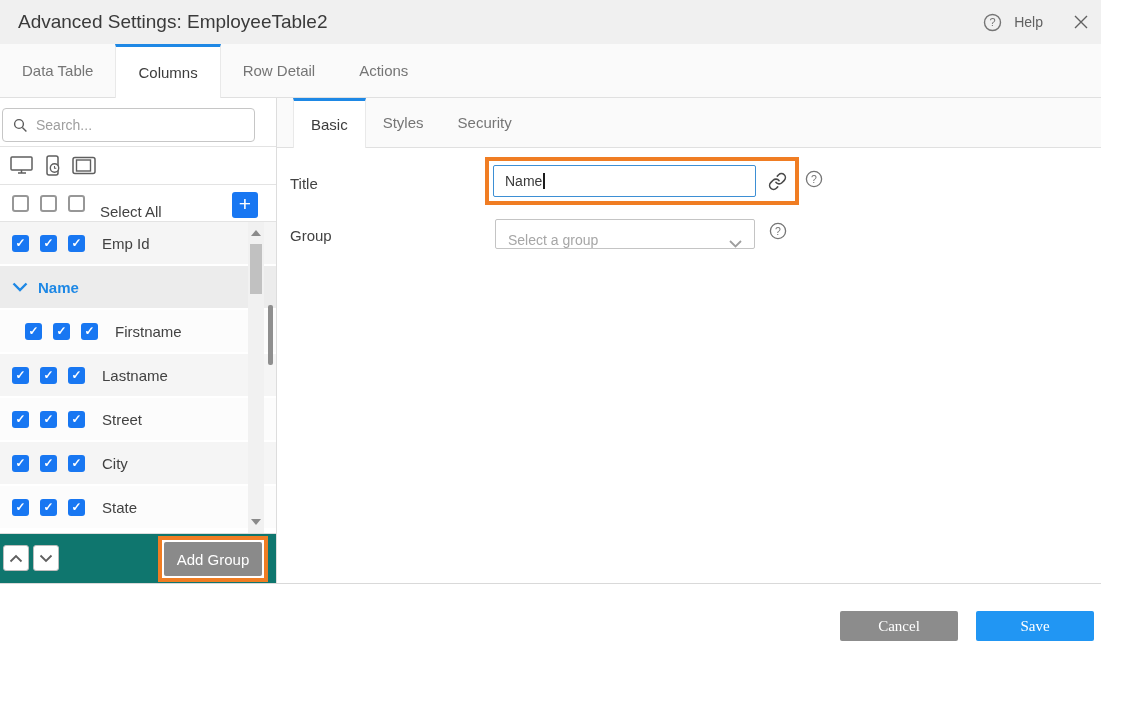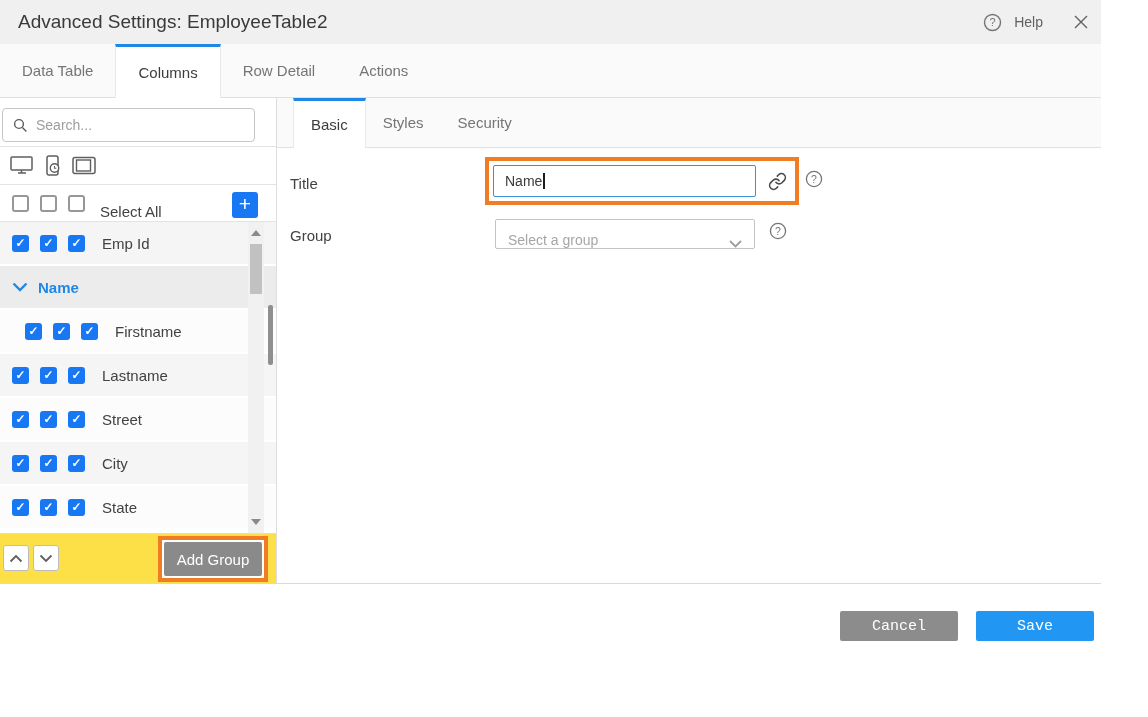--- a/index.html
+++ b/index.html
@@ -52,21 +52,21 @@
   .group-label { font-size:15px; font-weight:600; color:#1e88e5; margin-left:10px; }
 
   .list-scroll { position:absolute; left:248px; top:124px; width:16px; height:311px; background:#f1f1f1; }
   .tri-up { position:absolute; left:3px; top:8px; width:0; height:0;
             border-left:5px solid transparent; border-right:5px solid transparent; border-bottom:6px solid #8a8a8a; }
   .tri-down { position:absolute; left:3px; bottom:8px; width:0; height:0;
               border-left:5px solid transparent; border-right:5px solid transparent; border-top:6px solid #8a8a8a; }
   .thumb { position:absolute; left:2px; top:22px; width:12px; height:50px; background:#c1c1c1; }
   .outer-thumb { position:absolute; left:268px; top:207px; width:5px; height:60px; background:#8f8f8f; border-radius:2px; }
 
-  .side-bottom { position:absolute; left:0; top:435px; width:276px; height:50px; background:#fde047;
+  .side-bottom { position:absolute; left:0; top:435px; width:276px; height:50px; background:#0f766e;
                  border-top:1px solid #ddd; }
   .move-btn { position:absolute; top:11px; width:26px; height:26px; border:1px solid #bdbdbd; border-radius:3px;
               background:#fff; display:flex; align-items:center; justify-content:center; cursor:pointer; }
   .hl-box { border:4px solid #f07d23; padding:2px; background:#fff; }
   .addgroup-wrap { position:absolute; left:158px; top:2px; width:110px; height:46px; }
   .addgroup-btn { width:100%; height:34px; background:#8a8a8a; border:none; border-radius:2px;
                   color:#fff; font-size:15px; font-family:inherit; cursor:pointer; }
 
   
   .panel { position:absolute; left:277px; top:98px; width:824px; height:485px; background:#fff; }
@@ -87,21 +87,21 @@
   .q-circle { position:absolute; cursor:pointer; }
   .group-select { position:absolute; left:218px; top:121px; width:260px; height:30px; border:1px solid #c4c4c4;
                   border-radius:2px; background:#fff; display:flex; align-items:flex-end; padding:0 12px;
                   justify-content:space-between; cursor:pointer; }
   .group-ph { font-size:14px; color:#a6a6a6; }
 
   
   .footer { position:absolute; left:0; top:583px; width:1101px; height:134px; background:#fff;
             border-top:1px solid #d9d9d9; }
   .btn { position:absolute; top:27px; width:118px; height:30px; border:none; border-radius:2px;
-         font-size:15px; font-family:Liberation Mono, monospace; color:#fff; cursor:pointer; }
+         font-size:15px; font-family:Liberation Serif, serif; color:#fff; cursor:pointer; }
   .btn-cancel { left:840px; background:#8c8c8c; }
   .btn-save { left:976px; background:#2196f3; }
 </style>
 </head>
 <body>
 
 <div class="canvas">
 
   <div class="hdr">
     <div class="hdr-title">Advanced Settings: EmployeeTable2</div>

